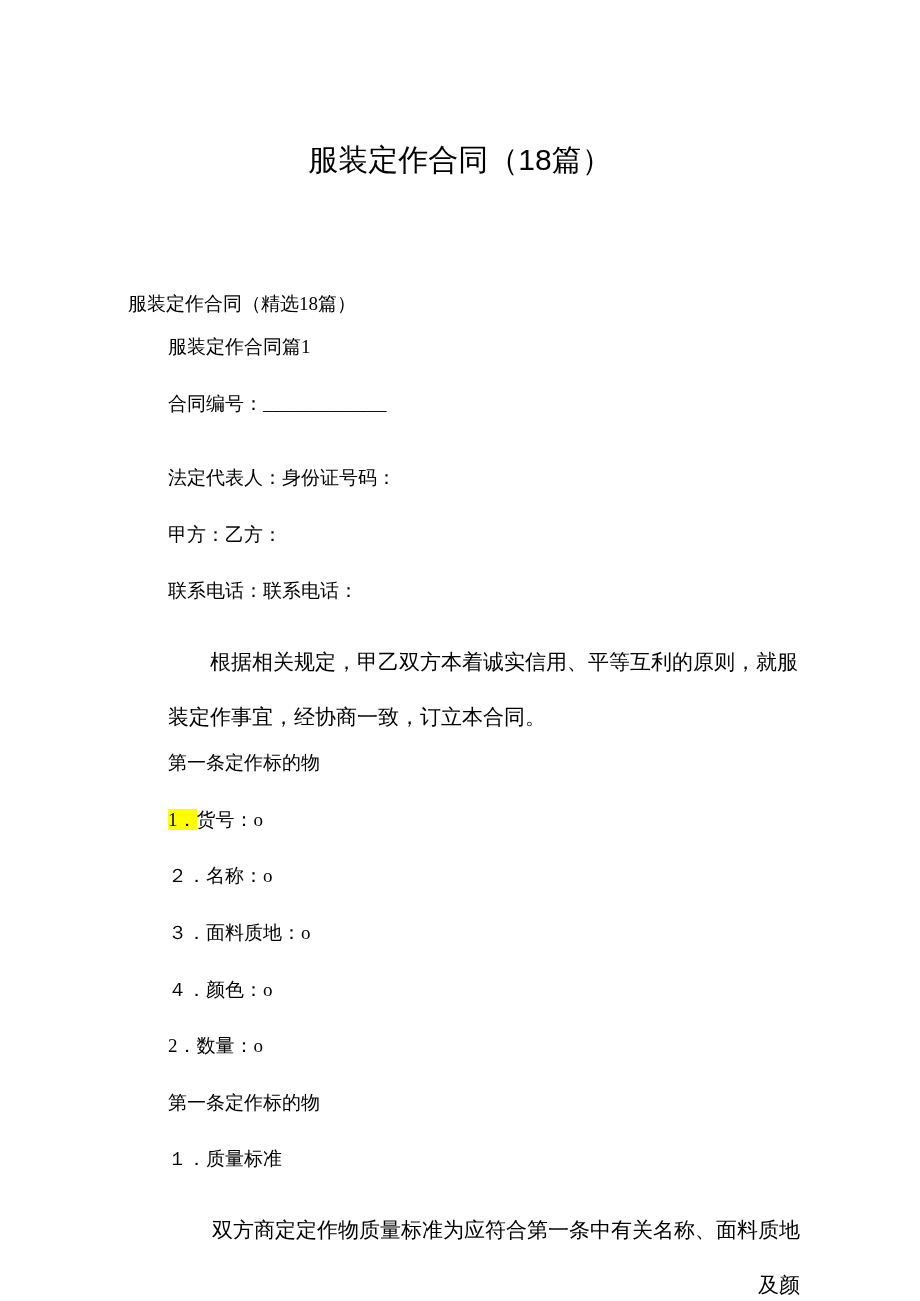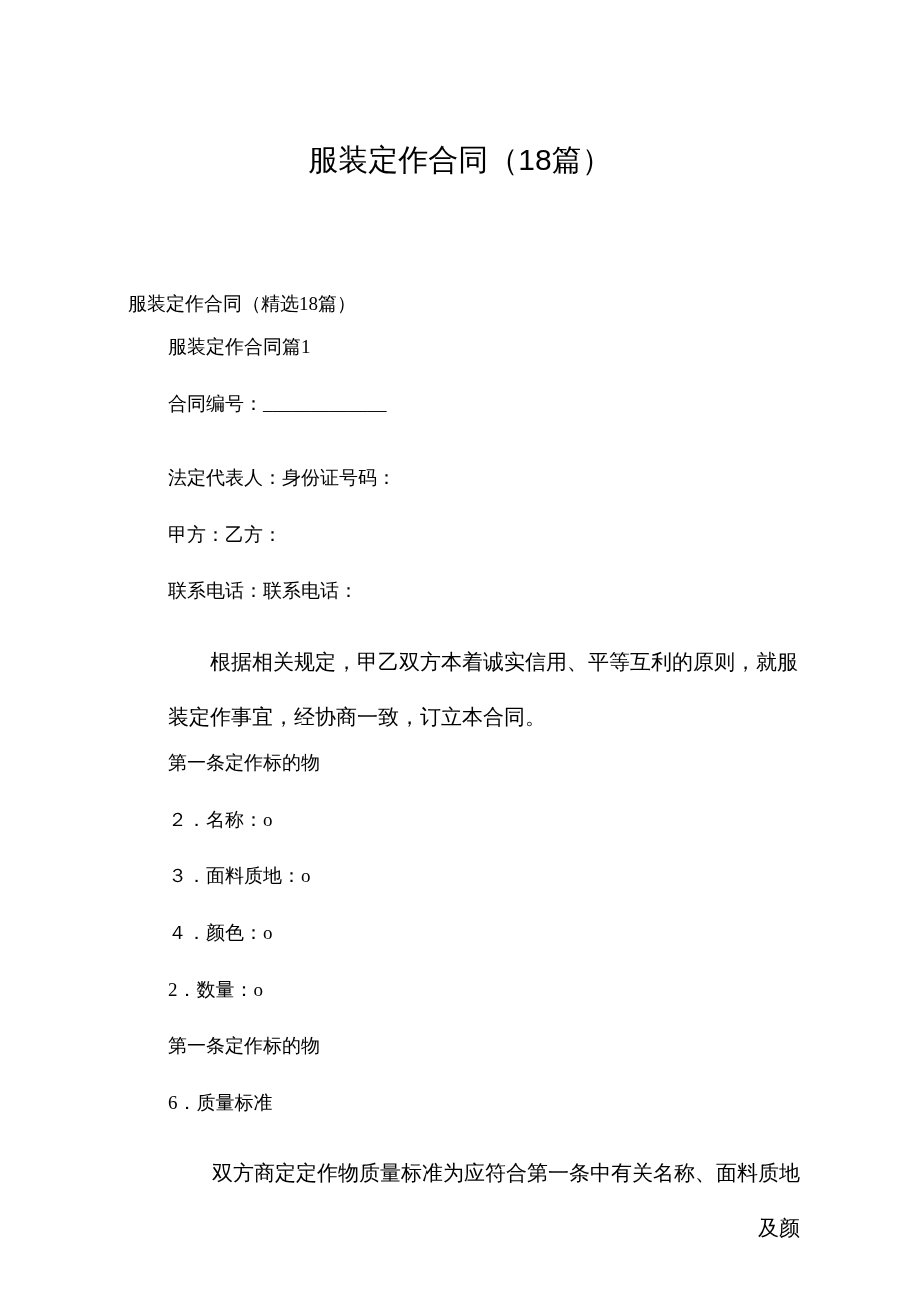--- a/index.html
+++ b/index.html
@@ -70,30 +70,33 @@
     <div class="line">法定代表人：身份证号码：</div>
 
     <div class="line">甲方：乙方：</div>
 
     <div class="line">联系电话：联系电话：</div>
 
     <p class="body-text">根据相关规定，甲乙双方本着诚实信用、平等互利的原则，就服装定作事宜，经协商一致，订立本合同。</p>
 
     <div class="line">第一条定作标的物</div>
 
+    <div class="line">
+      <span class="highlight">1．</span><span>货号：o</span>
+    </div>
 
     <div class="line">２．名称：o</div>
 
     <div class="line">３．面料质地：o</div>
 
     <div class="line">４．颜色：o</div>
 
     <div class="line">2．数量：o</div>
 
     <div class="line">第一条定作标的物</div>
 
-    <div class="line">6．质量标准</div>
+    <div class="line">１．质量标准</div>
 
     <p class="body-text" style="margin-bottom:0;text-align:right;">双方商定定作物质量标准为应符合第一条中有关名称、面料质地及颜</p>
 
   </div>
 
 </div>
 
 </body></html>

